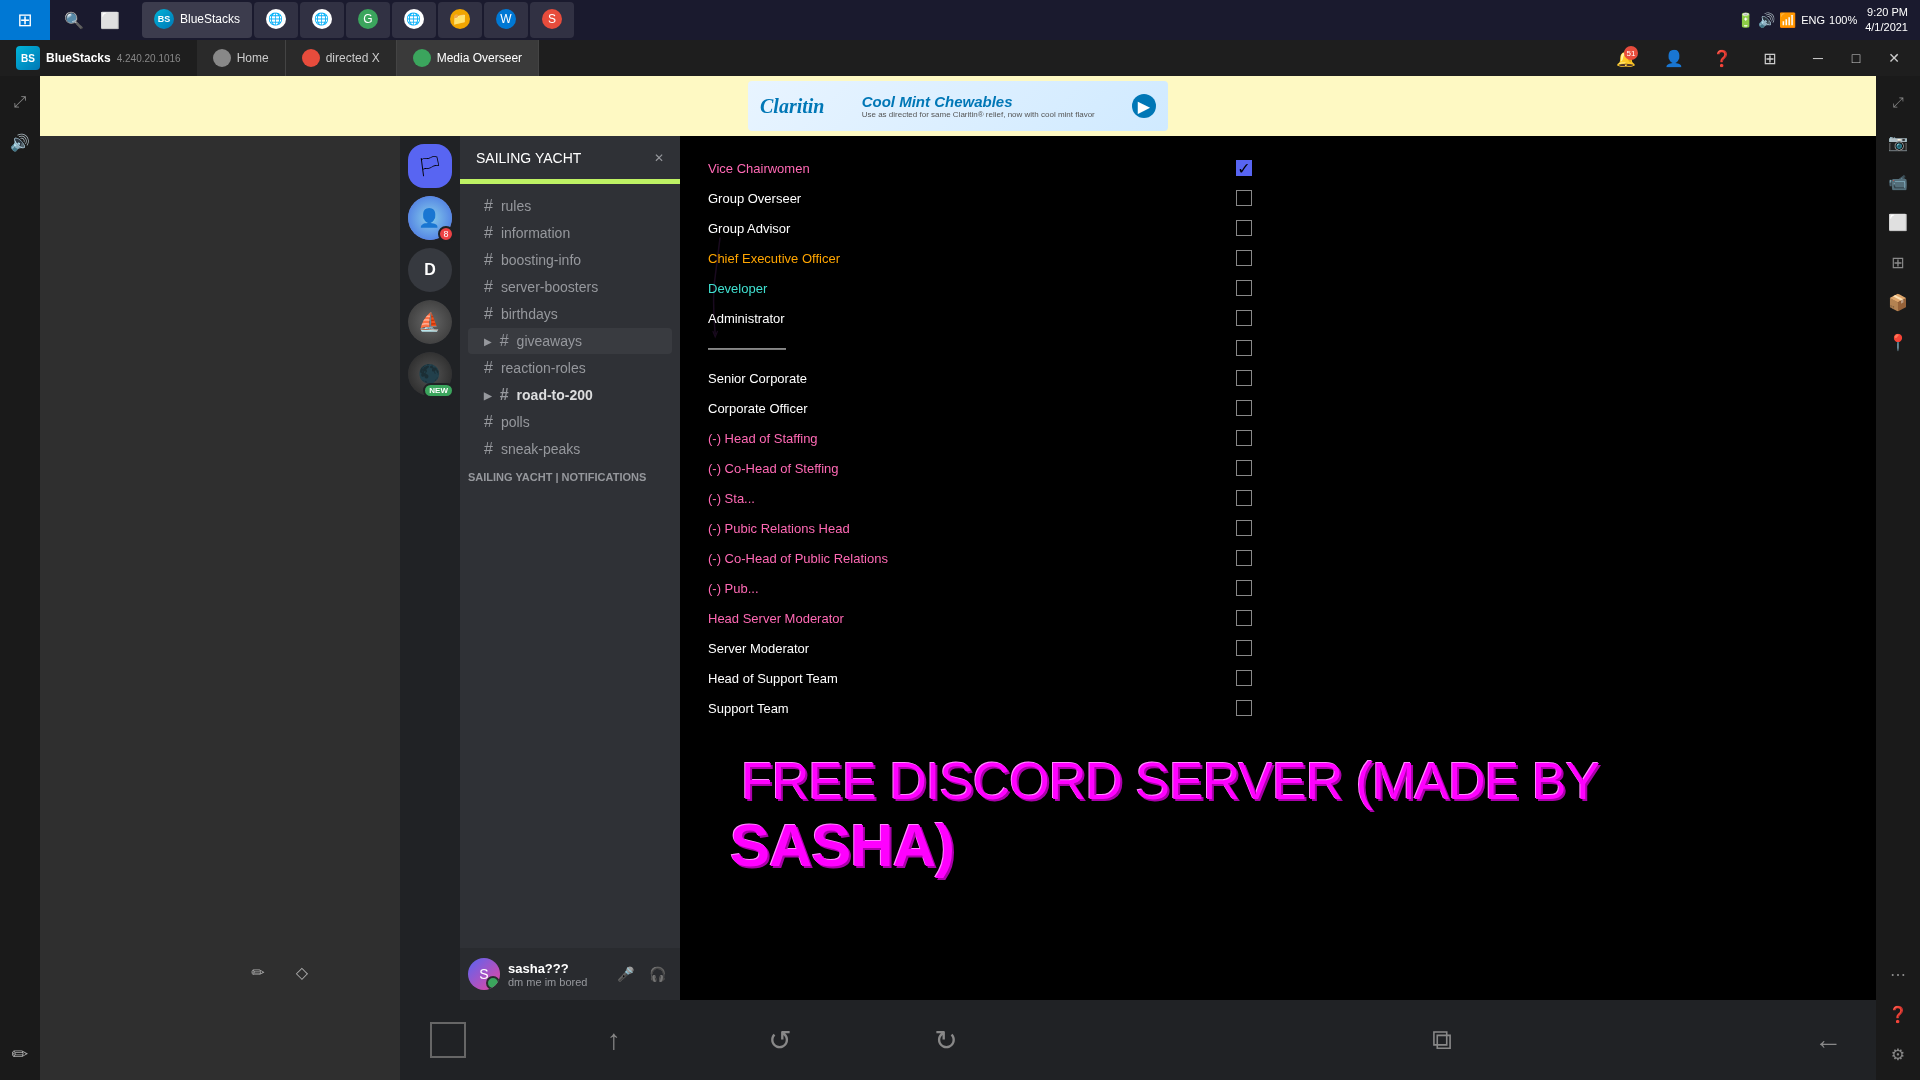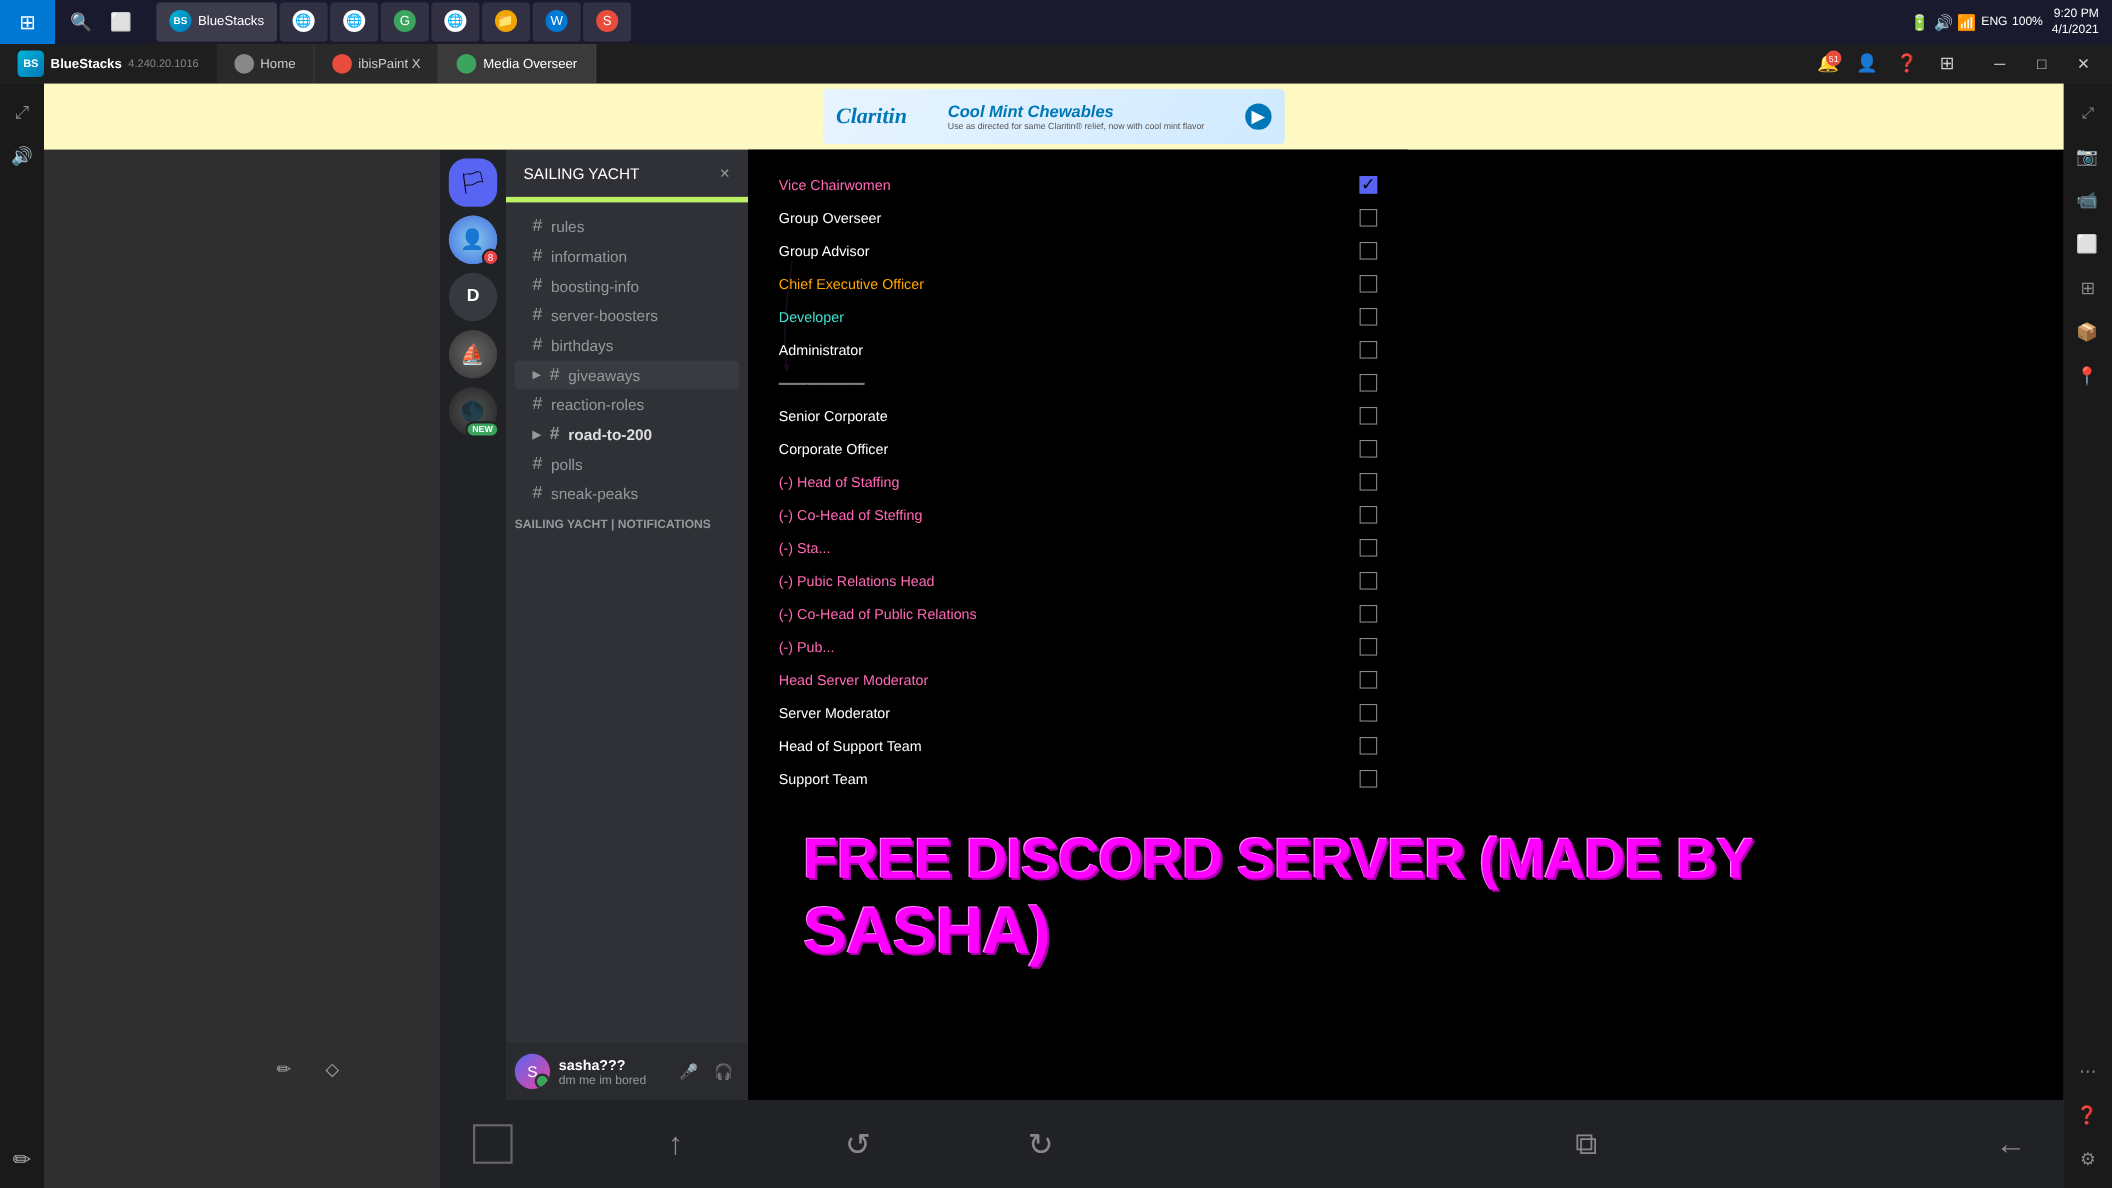--- a/index.html
+++ b/index.html
@@ -35,21 +35,21 @@
     .bs-logo { display: flex; align-items: center; gap: 6px; padding: 0 8px; }
     .bs-logo-icon { width: 24px; height: 24px; background: linear-gradient(135deg, #00b4d8, #0077b6); border-radius: 4px; display: flex; align-items: center; justify-content: center; color: white; font-size: 10px; font-weight: bold; }
     .bs-logo-text { color: white; font-size: 12px; font-weight: bold; }
     .bs-logo-ver { color: #888; font-size: 10px; }
     .bs-tabs { display: flex; flex: 1; height: 36px; }
     .bs-tab { display: flex; align-items: center; gap: 6px; padding: 0 16px; height: 36px; background: #2a2a2a; border-right: 1px solid #444; cursor: pointer; color: #ccc; font-size: 12px; }
     .bs-tab.active { background: #3a3a3a; color: white; }
     .bs-tab-icon { width: 18px; height: 18px; border-radius: 50%; }
     .bs-win-controls { display: flex; align-items: center; gap: 2px; margin-left: auto; }
     .bs-win-btn { width: 36px; height: 36px; display: flex; align-items: center; justify-content: center; cursor: pointer; color: #ccc; font-size: 14px; }
-    .bs-header-icons { display: flex; align-items: flex-start; gap: 8px; padding: 0 8px; }
+    .bs-header-icons { display: flex; align-items: flex-start; gap: 20px; padding: 0 8px; }
     .bs-header-icon { width: 28px; height: 28px; display: flex; align-items: center; justify-content: center; cursor: pointer; color: #ccc; border-radius: 4px; position: relative; }
     .bs-notif-badge { position: absolute; top: 2px; right: 2px; background: #e74c3c; color: white; border-radius: 50%; width: 14px; height: 14px; font-size: 8px; display: flex; align-items: center; justify-content: center; }
 
     
     .bs-content { display: flex; width: 1920px; height: 1004px; position: relative; }
 
     
     .bs-left-sidebar { width: 40px; background: #1a1a1a; display: flex; flex-direction: column; align-items: center; padding: 8px 0; gap: 4px; }
     .bs-side-icon { width: 36px; height: 36px; display: flex; align-items: center; justify-content: center; cursor: pointer; color: #888; border-radius: 4px; font-size: 16px; }
 
@@ -99,21 +99,21 @@
     .role-name.pink { color: #ff69b4; }
     .role-name.teal { color: #40e0d0; }
     .role-name.orange { color: #ffa500; }
     .role-name.white { color: #ffffff; }
     .role-name.strikethrough { text-decoration: line-through; color: #888; }
     .role-checkbox { width: 16px; height: 16px; border: 1px solid #888; background: transparent; display: flex; align-items: center; justify-content: center; cursor: pointer; }
     .role-checkbox.checked { background: #5865f2; border-color: #5865f2; }
 
     
     .free-discord-overlay { position: absolute; bottom: 120px; left: 50px; z-index: 30; }
-    .free-discord-text1 { font-size: 52px; font-weight: 700; color: #ff00ff; font-family: Arial Black, sans-serif; text-shadow: 2px 2px 0 #aa00aa, -1px -1px 0 #ff88ff; letter-spacing: -1px; text-transform: uppercase; }
+    .free-discord-text1 { font-size: 52px; font-weight: 400; color: #ff00ff; font-family: Arial Black, sans-serif; text-shadow: 2px 2px 0 #aa00aa, -1px -1px 0 #ff88ff; letter-spacing: -1px; text-transform: uppercase; margin-left: 11px; }
     .free-discord-text2 { font-size: 60px; font-weight: 900; color: #ff00ff; font-family: Arial Black, sans-serif; text-shadow: 2px 2px 0 #aa00aa, -1px -1px 0 #ff88ff; letter-spacing: -1px; text-transform: uppercase; }
 
     
     .discord-bottom-nav { position: absolute; bottom: 0; left: 360px; right: 0; height: 80px; background: #202225; display: flex; align-items: center; justify-content: space-around; padding: 0 20px; z-index: 15; }
     .nav-btn { width: 56px; height: 56px; display: flex; align-items: center; justify-content: center; cursor: pointer; }
     .nav-btn-icon { width: 40px; height: 40px; border: 2px solid #888; display: flex; align-items: center; justify-content: center; color: #888; font-size: 18px; }
     .nav-btn-arrow { color: #888; font-size: 28px; }
 
     
     .bs-right-sidebar { width: 44px; background: #1a1a1a; display: flex; flex-direction: column; align-items: center; padding: 8px 0; gap: 4px; }
@@ -217,21 +217,21 @@
       <span class="bs-logo-text">BlueStacks</span>
       <span class="bs-logo-ver">4.240.20.1016</span>
     </div>
     <div class="bs-tabs">
       <div class="bs-tab">
         <div class="bs-tab-icon" style="background:#888;"></div>
         <span>Home</span>
       </div>
       <div class="bs-tab">
         <div class="bs-tab-icon" style="background:#e74c3c;"></div>
-        <span>ibisPaint X</span>
+        <span>directed X</span>
       </div>
       <div class="bs-tab active">
         <div class="bs-tab-icon" style="background:#3ba55d;"></div>
         <span>Media Overseer</span>
       </div>
     </div>
     <div class="bs-header-icons">
       <div class="bs-header-icon" style="position:relative;">
         <span>🔔</span>
         <div class="bs-notif-badge">51</div>

